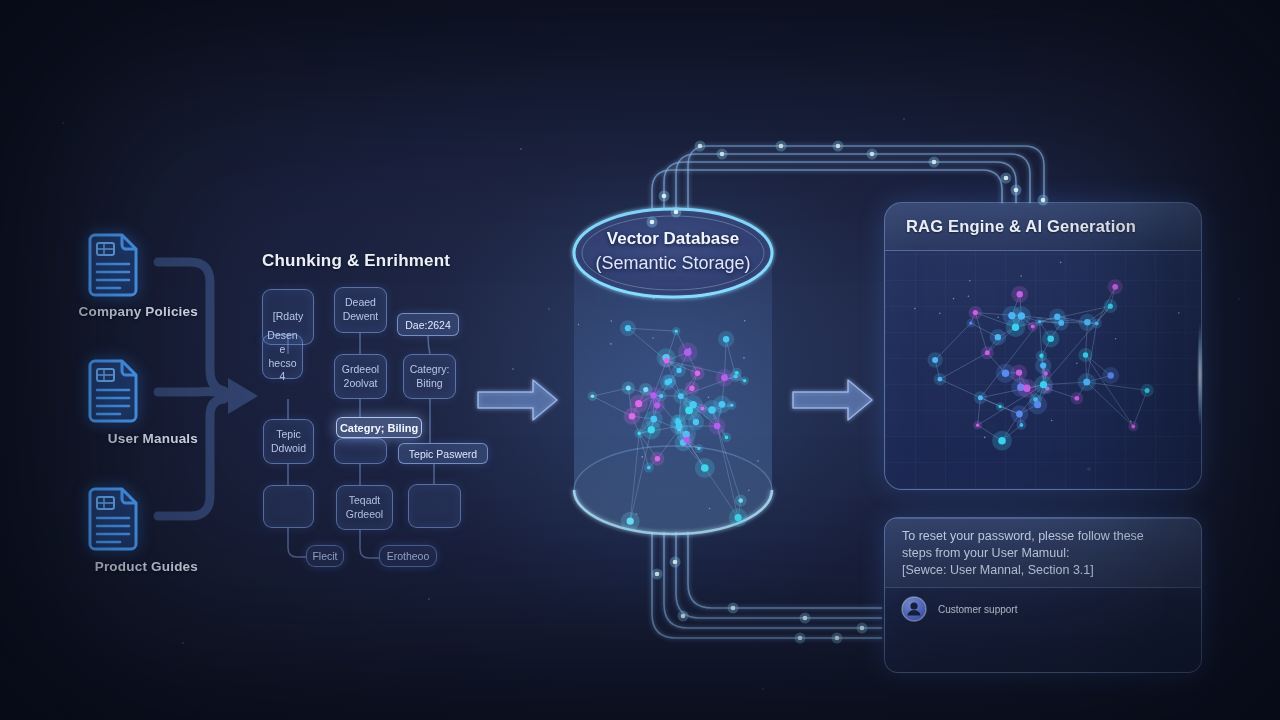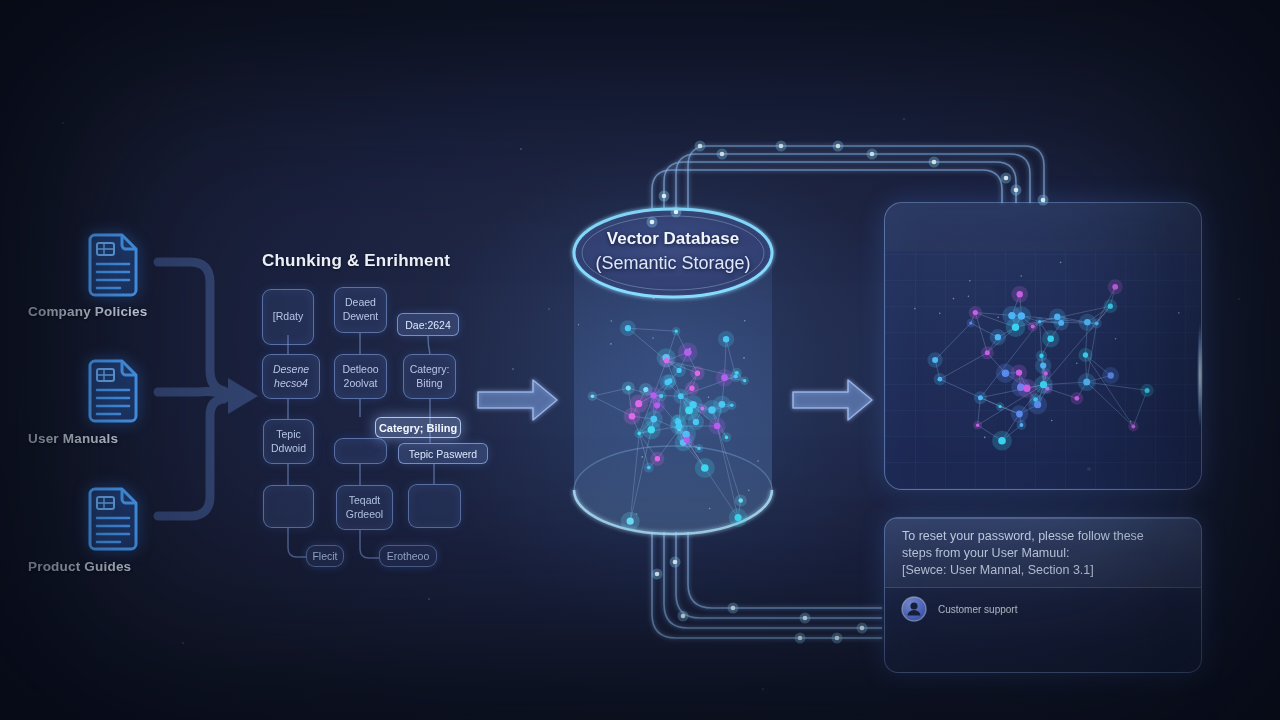--- a/index.html
+++ b/index.html
@@ -51,39 +51,39 @@
     background:rgba(178,200,245,.08);
     border-top:1px solid rgba(170,200,255,.25); border-bottom:1px solid rgba(170,200,255,.22); }
   .ai-line { font-size:12.5px; line-height:17px; color:#c9d6ec; }
   .ai-footer { display:flex; align-items:center; gap:11px; padding:8px 16px; }
   .ai-footer-label { font-size:10px; color:#dce6f5; }
   #support-avatar { width:26px; height:26px; flex:0 0 auto; }
 
   
   .doc-icon { position:absolute; width:54px; height:66px; }
   .doc-icon svg { filter: drop-shadow(0 0 7px rgba(60,140,255,.65)); }
-  .doc-label { position:absolute; width:170px; text-align:left; font-size:13.5px; font-weight:bold;
+  .doc-label { position:absolute; width:170px; text-align:right; font-size:13.5px; font-weight:bold;
     color:#d5dff0; text-shadow:0 1px 3px rgba(0,0,0,.6); letter-spacing:.2px; }
 
   
   #chunking-title { position:absolute; left:262px; top:251px; font-size:17px; font-weight:bold;
     color:#edf2fa; text-shadow:0 1px 3px rgba(0,0,0,.55); letter-spacing:.2px; }
   .chunk-box { position:absolute; display:flex; align-items:center; justify-content:center;
     text-align:center; padding:2px 3px; border-radius:9px;
     background:rgba(95,130,210,.15); border:1.5px solid rgba(135,168,235,.55);
     box-shadow:0 0 10px rgba(80,130,230,.18), inset 0 0 12px rgba(120,160,240,.08);
     color:#b6c6e8; font-size:10.5px; line-height:1.3; word-break:break-word; }
   .chunk-tag { position:absolute; display:flex; align-items:center; justify-content:center;
     border-radius:6px; font-size:10.5px; white-space:nowrap; padding:0 4px;
     background:rgba(120,160,240,.22); border:1.5px solid rgba(165,195,255,.6);
     color:#dde8ff; box-shadow:0 0 9px rgba(90,140,240,.25); }
   .chunk-tag.dim { background:rgba(95,125,205,.13); border-color:rgba(125,158,228,.5);
     color:#9fb2d8; border-radius:9px; }
   .chunk-tag.bright { background:rgba(160,192,255,.30); border-color:rgba(195,218,255,.85);
-    color:#f4f8ff; font-weight:bold; font-size:11px; box-shadow:0 0 13px rgba(145,185,255,.55);margin-left:39px; }
+    color:#f4f8ff; font-weight:bold; font-size:11px; box-shadow:0 0 13px rgba(145,185,255,.55); }
 
   
   #db-title, #db-subtitle { position:absolute; left:563px; width:220px; text-align:center;
     text-shadow:0 1px 4px rgba(0,10,40,.8); }
   #db-title { top:229px; font-size:17px; font-weight:bold; color:#f4f8ff; }
   #db-subtitle { top:253px; font-size:18px; color:#dfe8fb; }
   #net-db { position:absolute; left:578px; top:293px; z-index:4; }
 
   #art { position:absolute; left:0; top:0; z-index:3; pointer-events:none; }
   .layer-text { position:absolute; inset:0; z-index:5; pointer-events:none; }
@@ -92,20 +92,23 @@
 </head>
 <body>
 
 <div id="stage">
 
   <div class="haze" id="haze-db"></div>
   <div class="haze" id="haze-rag"></div>
   <div id="stars"></div>
 
   <div class="panel" id="rag-panel">
+    <div class="panel-header">
+      <span class="panel-title">RAG Engine &amp; AI Generation</span>
+    </div>
     <div id="rag-body">
       <svg id="net-rag" width="300" height="226">
           <line x1="127.8" y1="132.3" x2="133.9" y2="133.3" stroke="rgba(165,208,255,.32)" stroke-width=".8"></line>
           <line x1="127.8" y1="132.3" x2="126.0" y2="117.6" stroke="rgba(165,208,255,.32)" stroke-width=".8"></line>
           <line x1="126.0" y1="117.6" x2="112.4" y2="118.2" stroke="rgba(165,208,255,.32)" stroke-width=".8"></line>
           <line x1="126.0" y1="117.6" x2="133.9" y2="133.3" stroke="rgba(165,208,255,.32)" stroke-width=".8"></line>
           <line x1="126.7" y1="39.3" x2="128.4" y2="61.0" stroke="rgba(165,208,255,.32)" stroke-width=".8"></line>
           <line x1="126.7" y1="39.3" x2="118.9" y2="60.6" stroke="rgba(165,208,255,.32)" stroke-width=".8"></line>
           <line x1="42.1" y1="105.0" x2="46.9" y2="124.2" stroke="rgba(165,208,255,.32)" stroke-width=".8"></line>
           <line x1="42.1" y1="105.0" x2="77.8" y2="68.1" stroke="rgba(165,208,255,.32)" stroke-width=".8"></line>
@@ -668,25 +671,25 @@
 <path d="M4 8 a5 5 0 0 1 5 -5 H36 L50 17 V58 a5 5 0 0 1 -5 5 H9 a5 5 0 0 1 -5 -5 Z" fill="rgba(45,90,180,.18)" stroke="#4da3ff" stroke-width="3" stroke-linejoin="round"></path>
 <path d="M36 3 V13 a4 4 0 0 0 4 4 H50" fill="none" stroke="#4da3ff" stroke-width="3" stroke-linejoin="round"></path>
 <rect x="11" y="11" width="17" height="12" rx="2" fill="none" stroke="#6db6ff" stroke-width="2"></rect>
 <path d="M11 17 H28 M18 11 V23" stroke="#6db6ff" stroke-width="1.4"></path>
 <path d="M11 32 H43 M11 40 H43 M11 48 H43 M11 56 H34" stroke="#4da3ff" stroke-width="2.6" stroke-linecap="round"></path>
 </svg></div>
     <div class="doc-label" style="left:28px; top:559px;">Product Guides</div>
 
     <div id="chunking-title">Chunking &amp; Enrihment</div>
     <div class="chunk-box" style="left:262px; top:289px; width:52px; height:56px;">[Rdaty</div>
-    <div class="chunk-box" style="left:262px; top:354px; width:58px; height:45px;font-style:italic;">Desene hecso4</div>
+    <div class="chunk-box" style="left:262px; top:334px; width:41px; height:45px;">Desene hecso4</div>
     <div class="chunk-box" style="left:263px; top:419px; width:51px; height:45px;">Tepic Ddwoid</div>
     <div class="chunk-box" style="left:263px; top:485px; width:51px; height:43px;"></div>
     <div class="chunk-box" style="left:334px; top:287px; width:53px; height:46px;">Deaed Dewent</div>
-    <div class="chunk-box" style="left:334px; top:354px; width:53px; height:45px;">Detleoo 2oolvat</div>
+    <div class="chunk-box" style="left:334px; top:354px; width:53px; height:45px;">Grdeeol 2oolvat</div>
     <div class="chunk-box" style="left:334px; top:438px; width:53px; height:26px;"></div>
     <div class="chunk-box" style="left:336px; top:485px; width:57px; height:45px;">Teqadt Grdeeol</div>
     <div class="chunk-tag" style="left:397px; top:313px; width:62px; height:23px;">Dae:2624</div>
     <div class="chunk-box" style="left:403px; top:354px; width:53px; height:45px;">Categry: Biting</div>
     <div class="chunk-tag bright" style="left:336px; top:417px; width:86px; height:21px;">Categry; Biling</div>
     <div class="chunk-tag" style="left:398px; top:443px; width:90px; height:21px;">Tepic Paswerd</div>
     <div class="chunk-box" style="left:408px; top:484px; width:53px; height:44px;"></div>
     <div class="chunk-tag dim" style="left:306px; top:545px; width:38px; height:22px;">Flecit</div>
     <div class="chunk-tag dim" style="left:379px; top:545px; width:58px; height:22px;">Erotheoo</div>
 

